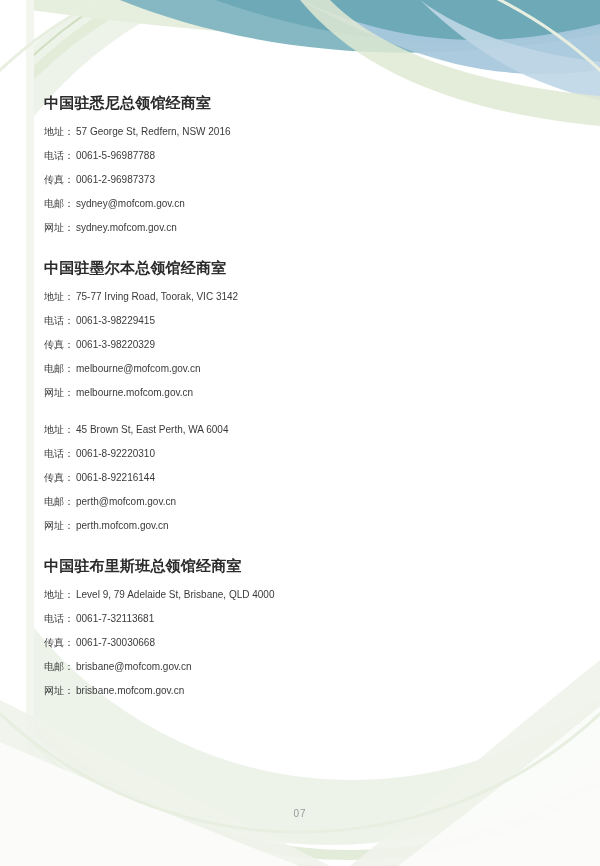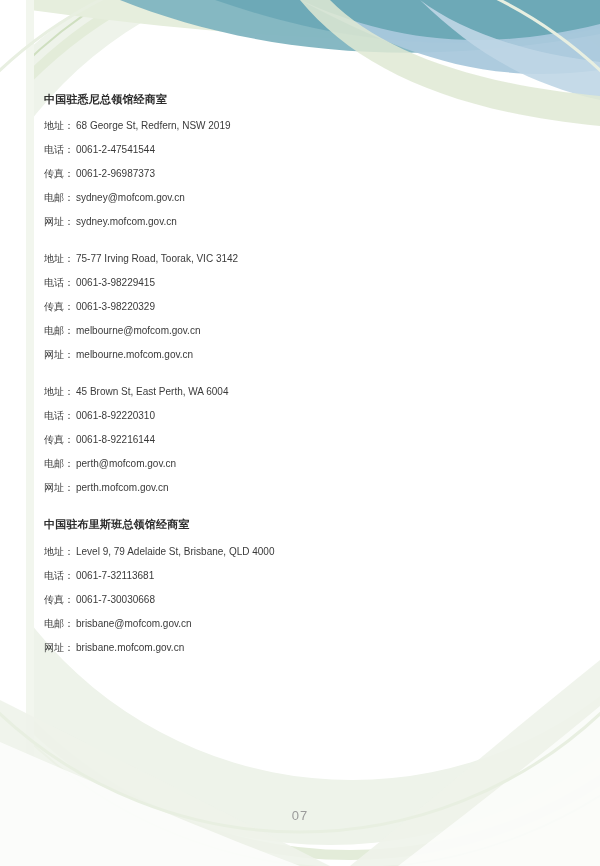--- a/index.html
+++ b/index.html
@@ -41,21 +41,21 @@
     top: 92px;
     width: 470px;
   }
   .block {
     margin-bottom: 22px;
   }
   .block:last-child {
     margin-bottom: 0;
   }
   .block-title {
-    font-size: 11px;
+    font-size: 15px;
     font-weight: bold;
     color: #2b2b2b;
     letter-spacing: 0.2px;
     margin-bottom: 11px;
     line-height: 1.4;
   }
   .row {
     font-size: 10px;
     color: #3a3a3a;
     line-height: 1.5;
@@ -77,21 +77,21 @@
     color: #3a3a3a;
     padding-left: 2px;
   }
 
   .page-number {
     position: absolute;
     left: 0;
     right: 0;
     top: 808px;
     text-align: center;
-    font-size: 13px;
+    font-size: 10px;
     color: #9a9a9a;
     letter-spacing: 1px;
   }
 </style>
 </head>
 <body>
 
 <div class="page">
 
   <div class="deco-layer">
@@ -134,41 +134,42 @@
       </g>
     </svg>
   </div>
 
   <div class="content">
 
     <div class="block">
       <div class="block-title">中国驻悉尼总领馆经商室</div>
       <div class="row">
         <span class="row-label">地址：</span>
-        <span class="row-value">68 George St, Redfern, NSW 2019</span>
-      </div>
-      <div class="row">
-        <span class="row-label">电话：</span>
-        <span class="row-value">0061-2-47541544</span>
+        <span class="row-value">57 George St, Redfern, NSW 2016</span>
+      </div>
+      <div class="row">
+        <span class="row-label">电话：</span>
+        <span class="row-value">0061-5-96987788</span>
       </div>
       <div class="row">
         <span class="row-label">传真：</span>
         <span class="row-value">0061-2-96987373</span>
       </div>
       <div class="row">
         <span class="row-label">电邮：</span>
         <span class="row-value">sydney@mofcom.gov.cn</span>
       </div>
       <div class="row">
         <span class="row-label">网址：</span>
         <span class="row-value">sydney.mofcom.gov.cn</span>
       </div>
     </div>
 
     <div class="block">
+      <div class="block-title">中国驻墨尔本总领馆经商室</div>
       <div class="row">
         <span class="row-label">地址：</span>
         <span class="row-value">75-77 Irving Road, Toorak, VIC 3142</span>
       </div>
       <div class="row">
         <span class="row-label">电话：</span>
         <span class="row-value">0061-3-98229415</span>
       </div>
       <div class="row">
         <span class="row-label">传真：</span>

